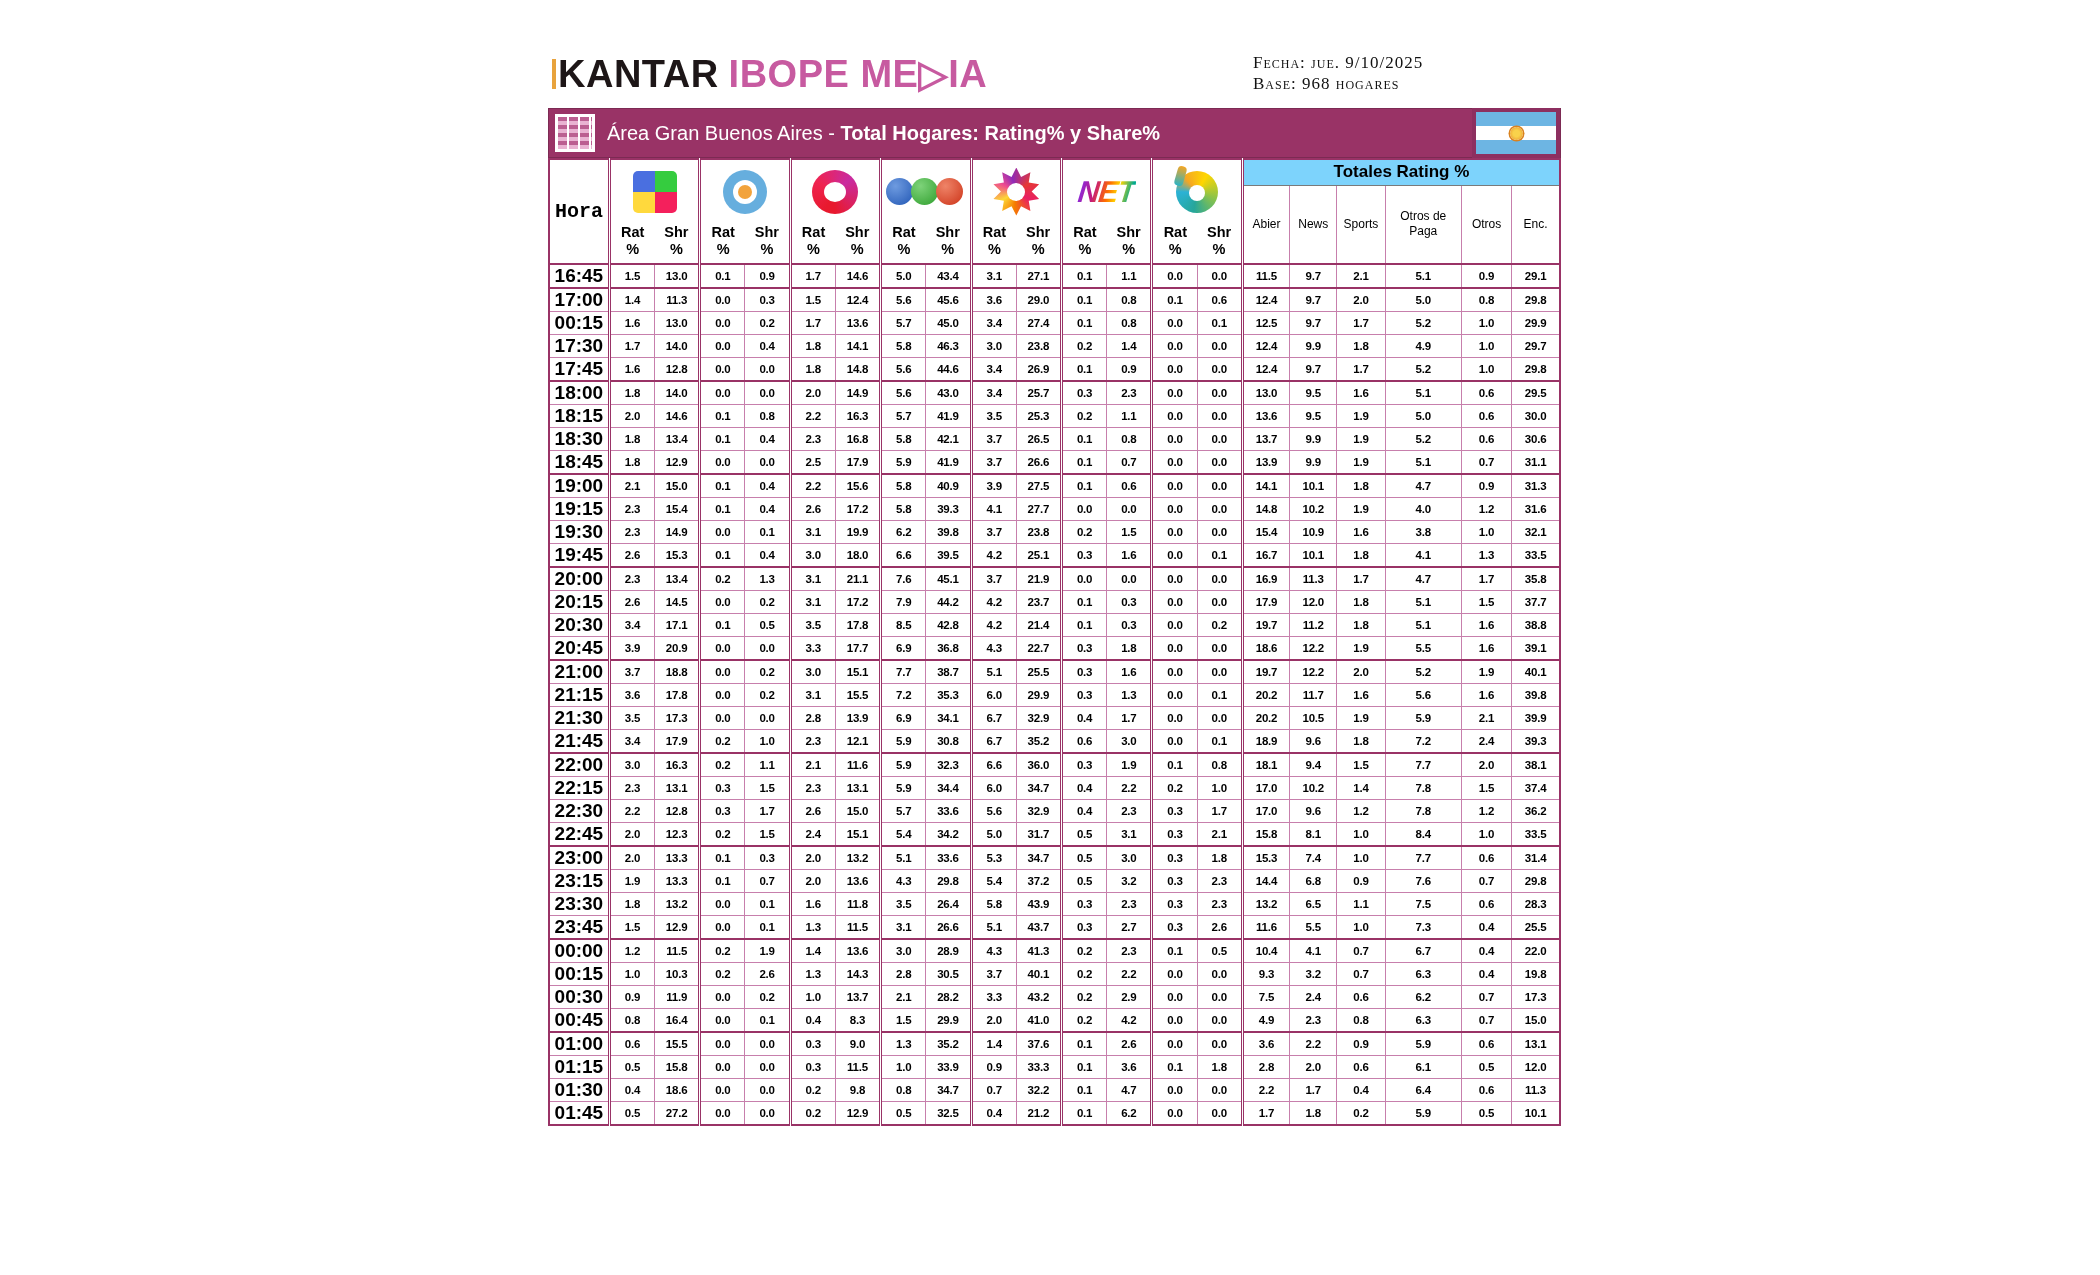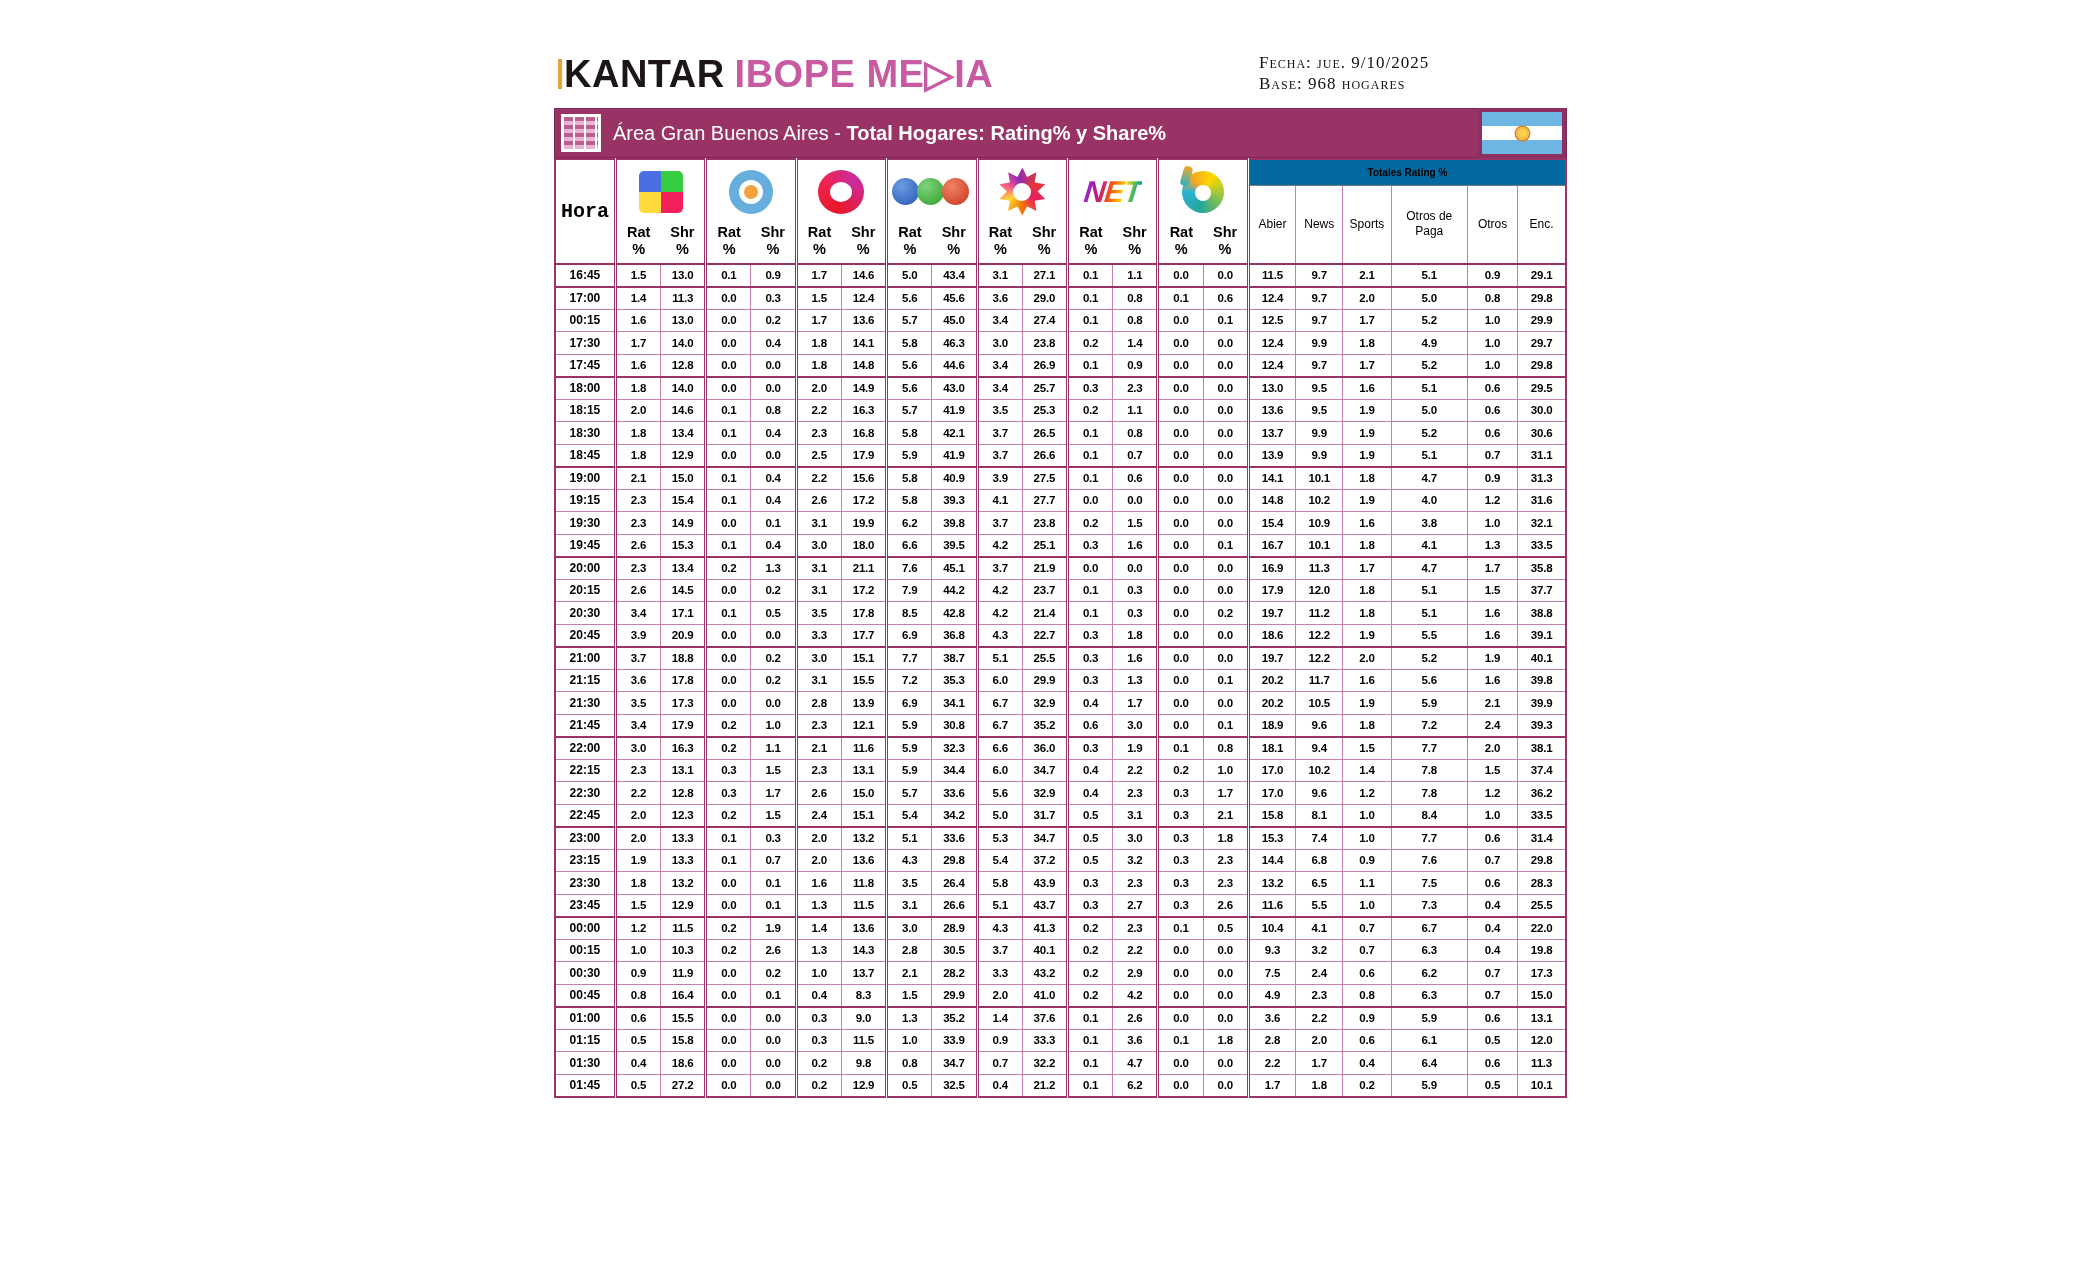--- a/index.html
+++ b/index.html
@@ -1,18 +1,18 @@
 <!DOCTYPE html>
 <html><head>
 <meta charset="utf-8">
 <style>
   * { margin:0; padding:0; box-sizing:border-box; }
   html,body { background:#fff; }
   .page { position:relative; width:1931px; height:1275px; background:#ffffff;
-          font-family:"Liberation Sans", sans-serif; color:#000;margin-left:6px; }
+          font-family:"Liberation Sans", sans-serif; color:#000; }
 
   
   .brand { position:absolute; left:552px; top:52px; font-size:38px; font-weight:800;
            letter-spacing:.5px; white-space:nowrap; }
   .brand .kantar { color:#1d1617; }
   .brand .kmark  { display:inline-block; width:4px; height:30px; background:#e8a33d;
                    margin-right:2px; vertical-align:-2px; }
   .brand .ibope  { color:#c75aa0; margin-left:10px; }
   .meta { position:absolute; left:1253px; top:52px; font-family:"Liberation Serif", serif;
           font-variant:small-caps; font-size:17px; line-height:1.25; letter-spacing:1px; color:#111; }
@@ -44,26 +44,26 @@
   .gs { border-left:3px double #993366 !important; }
 
   thead tr.hrow1 { height:26px; }
   thead tr.hrow2 { height:79px; }
   th.hora { font-size:20px; border-bottom:2px solid #993366;font-family:Liberation Mono, monospace; }
   th.ch   { padding:2px 0 4px 0; border-bottom:2px solid #993366; }
   .logo-wrap { height:58px; display:flex; align-items:center; justify-content:center; }
   .rs-row { display:flex; margin-top:3px; }
   .rs { flex:1; display:flex; flex-direction:column; font-size:14.5px; line-height:1.2; }
 
-  th.band { background:#0369a1; font-size:10px; border:1px solid #7a7a7a; }
+  th.band { background:#7dd3fc; font-size:17px; border:1px solid #7a7a7a; }
   th.tlabel { font-weight:400; font-size:12px; line-height:1.25; padding:0 3px;
               border-bottom:2px solid #993366; }
 
   tbody td { height:22.5px; font-size:11.5px; letter-spacing:-0.2px; }
-  tbody td.hora { font-size:12px; letter-spacing:0; }
+  tbody td.hora { font-size:19px; letter-spacing:0; }
   tbody tr.hour td { border-top:2.5px solid #993366; }
 
   
   .logo { position:relative; }
   .logo-america { width:44px; height:42px; display:grid; border-radius:5px; overflow:hidden;
                   grid-template-columns:1fr 1fr; grid-template-rows:1fr 1fr; }
   .logo-america i:nth-child(1){background:#4a6fe0;} .logo-america i:nth-child(2){background:#35cc3f;}
   .logo-america i:nth-child(3){background:#ffd93d;} .logo-america i:nth-child(4){background:#f4205c;}
 
   .logo-tvp { width:44px; height:44px; border-radius:50%; background:#66aede; }

